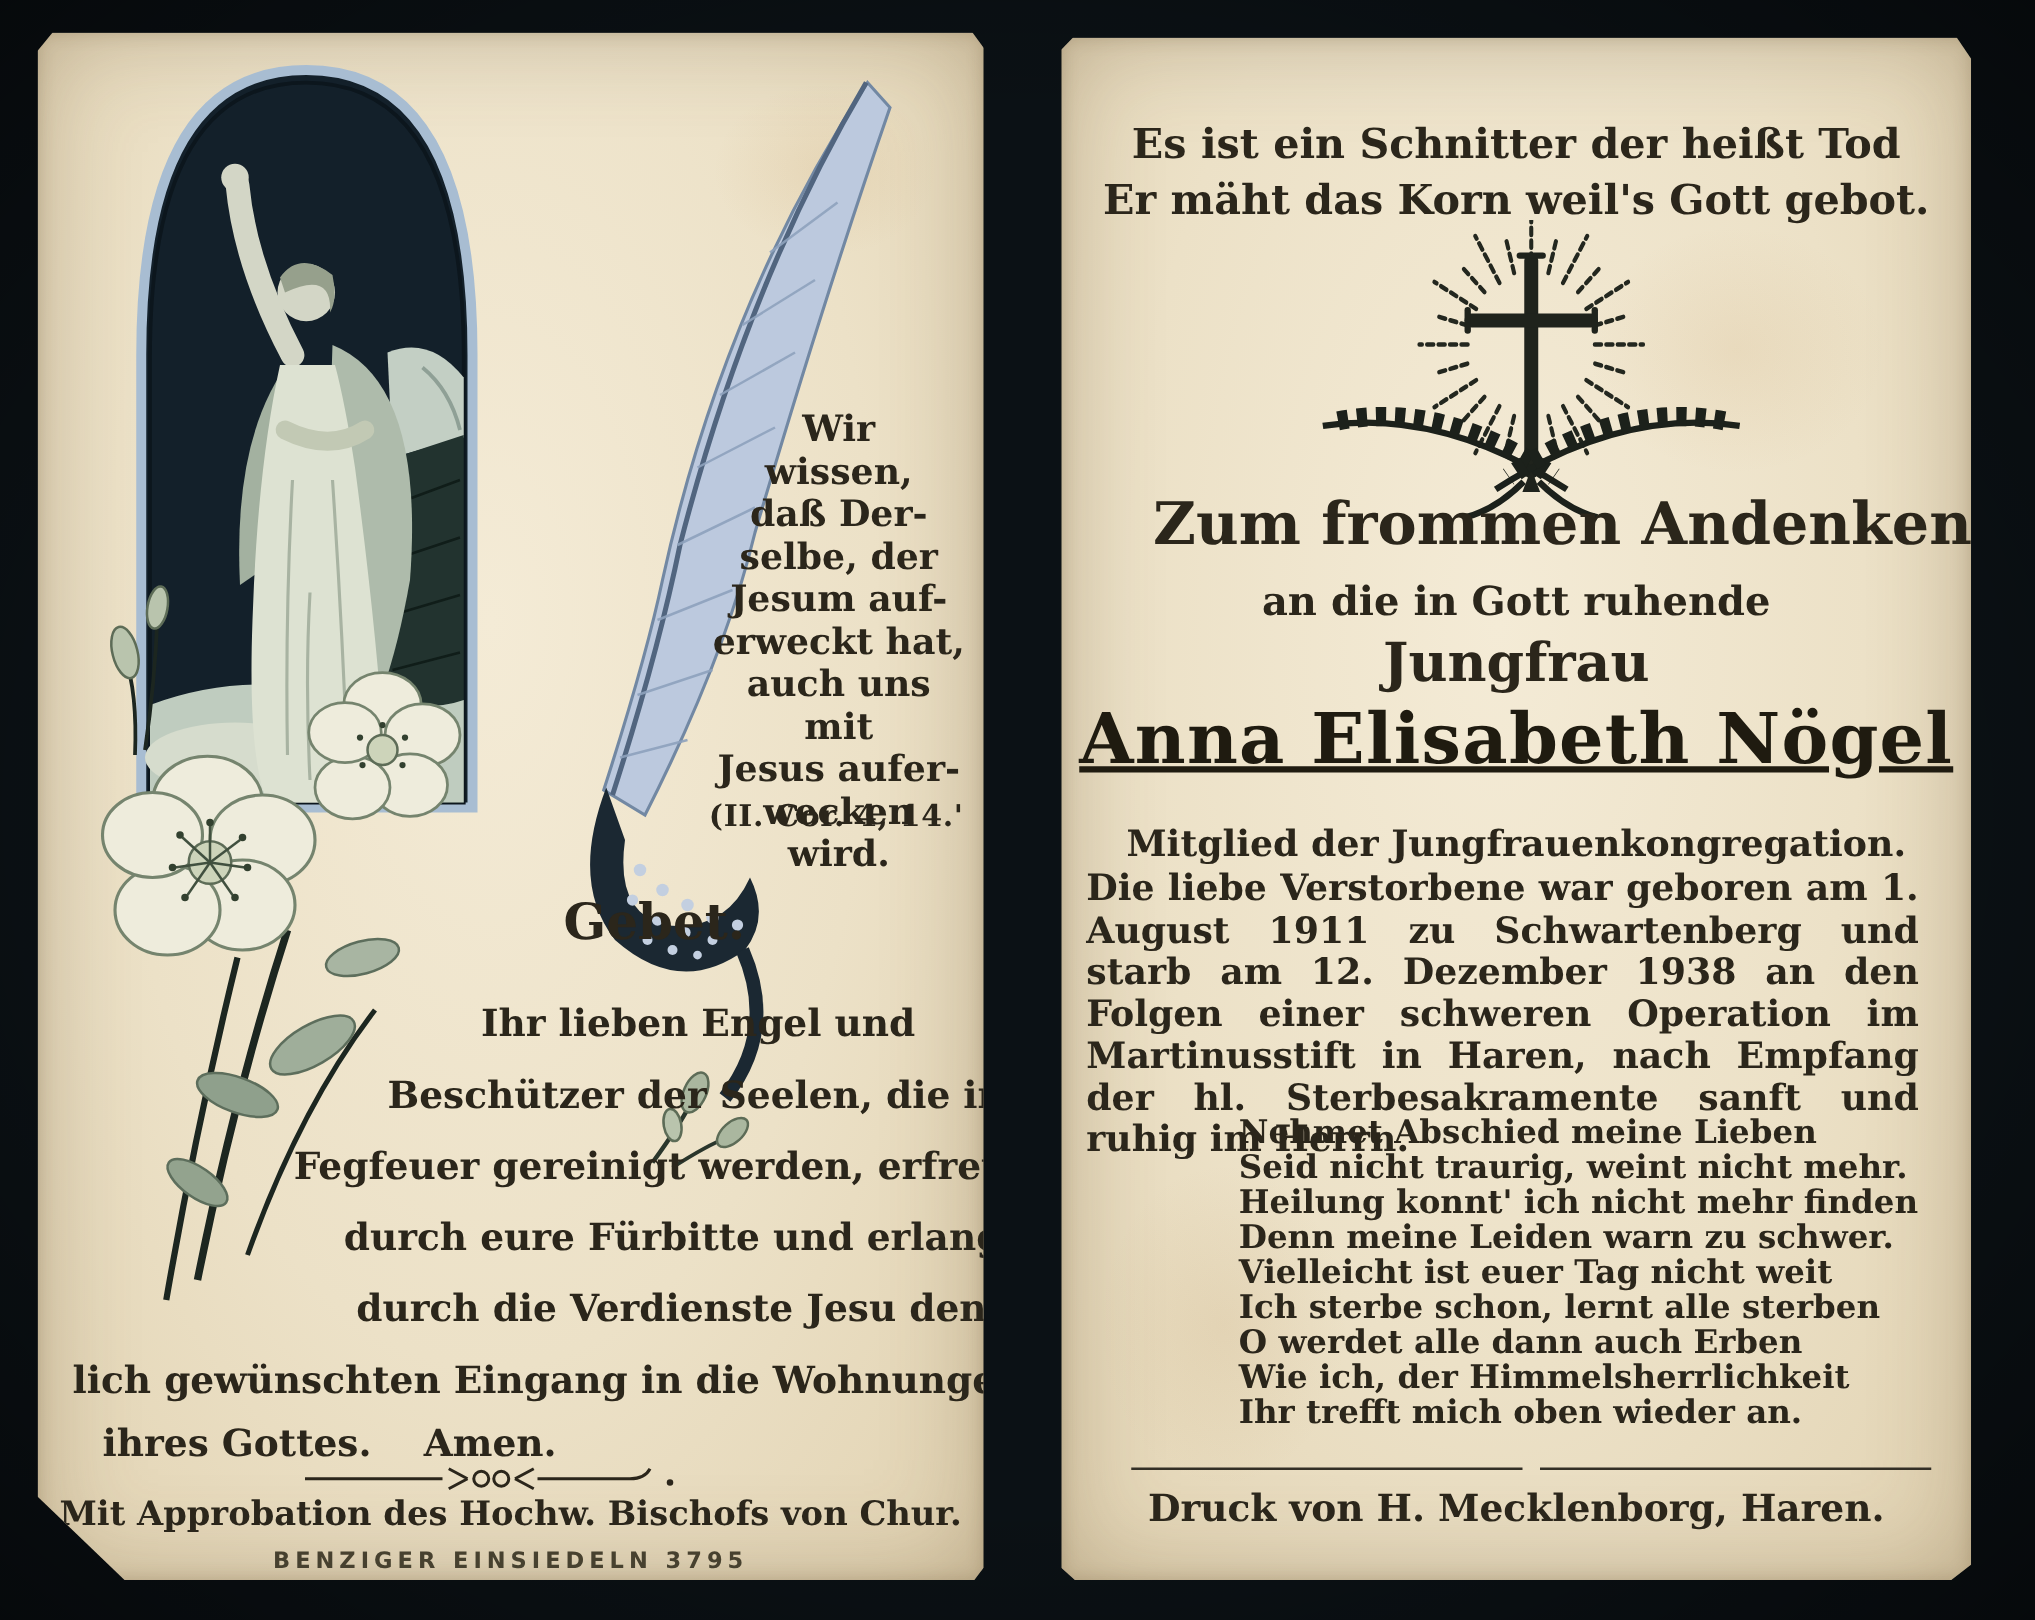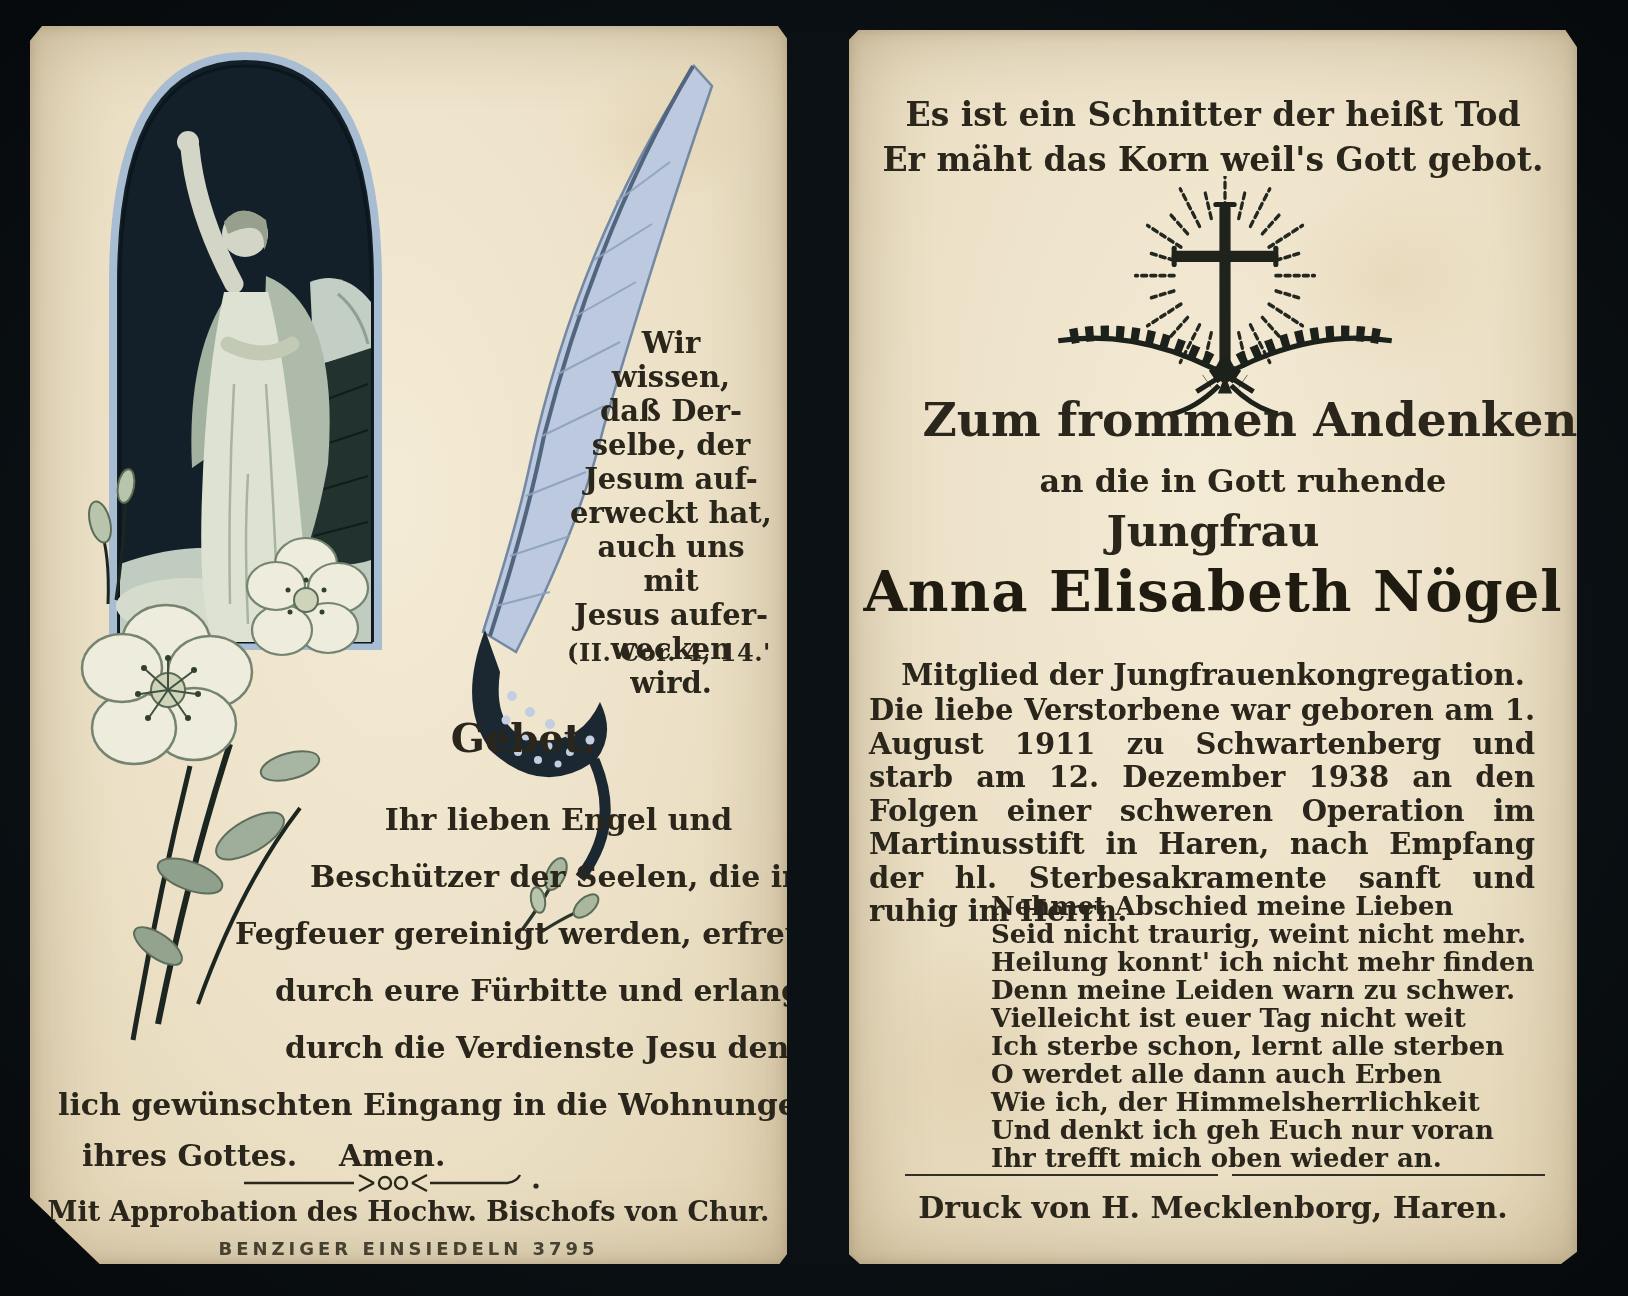--- a/index.html
+++ b/index.html
@@ -38,23 +38,23 @@
   .pl5{top:1004px;left:255px;width:497px;}
   .pl6{top:1061px;left:28px;width:727px;}
   .pl7{top:1112px;left:52px;text-align:left;}
   .approb{top:1170px;left:0;width:100%;text-align:center;font-size:27px;}
   .imprint{top:1212px;left:0;width:100%;text-align:center;
     font-family:"DejaVu Sans","Liberation Sans",sans-serif;
     font-size:18px;font-weight:bold;letter-spacing:4px;color:#47412f;}
   
   .motto{top:62px;left:0;width:100%;text-align:center;font-size:33px;line-height:45px;}
   .dedic1{top:362px;left:0;width:100%;text-align:center;font-size:47px;padding-left:37px;}
-  .dedic2{top:432px;left:0;width:100%;text-align:center;font-size:32px;margin-left:30px;}
+  .dedic2{top:432px;left:0;width:100%;text-align:center;font-size:32px;}
   .dedic3{top:476px;left:0;width:100%;text-align:center;font-size:43px;}
-  .name{top:528px;left:0;width:100%;text-align:center;font-size:56px;color:#1f1b10;letter-spacing:1px;}
+  .name{top:528px;left:0;width:100%;text-align:center;font-size:56px;color:#1f1b10;letter-spacing:1px;text-decoration:underline;}
   .membership{top:628px;left:0;width:100%;text-align:center;font-size:29px;}
   .obituary{top:664px;left:20px;width:666px;font-size:29px;line-height:33.5px;text-align:justify;}
   .poem{top:862px;left:142px;font-size:26px;line-height:28px;}
   .printer{top:1160px;left:0;width:100%;text-align:center;font-size:30px;}
   .rule-right{top:1144px;left:56px;width:640px;display:flex;gap:14px;}
   .rule-right span{border-top:2.4px solid #332f26;flex:1;}
 </style>
 </head>
 <body>
 
@@ -307,21 +307,20 @@
 
   <div class="abs poem fr">
     <div>Nehmet Abschied meine Lieben</div>
     <div>Seid nicht traurig, weint nicht mehr.</div>
     <div>Heilung konnt' ich nicht mehr finden</div>
     <div>Denn meine Leiden warn zu schwer.</div>
     <div>Vielleicht ist euer Tag nicht weit</div>
     <div>Ich sterbe schon, lernt alle sterben</div>
     <div>O werdet alle dann auch Erben</div>
     <div>Wie ich, der Himmelsherrlichkeit</div>
-    <div>Und denkt ich geh Euch nur voran</div>
     <div>Ihr trefft mich oben wieder an.</div>
   </div>
 
   <div class="abs rule-right">
       <span></span>
       <span></span>
     </div>
   <div class="abs printer fr">Druck von H. Mecklenborg, Haren.</div>
 </div>
 

